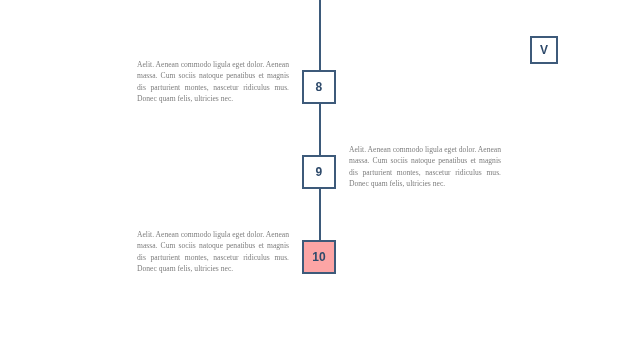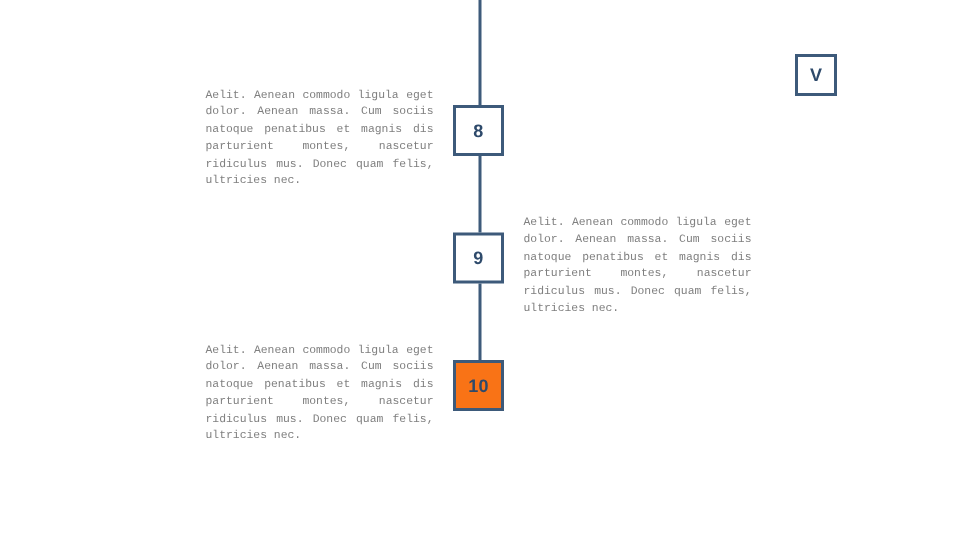--- a/index.html
+++ b/index.html
@@ -45,21 +45,21 @@
     font-size: 12px;
     font-weight: bold;
     color: #2e4a6b;
     line-height: 1;
     letter-spacing: 0.2px;
   }
 
   
   .desc {
     position: absolute;
-    font-family: Liberation Mono, monospace;
+    font-family: Liberation Serif, serif;
     font-size: 7.6px;
     line-height: 11.4px;
     color: #7f7f7f;
     text-align: justify;
     text-justify: inter-word;
   }
   .desc-left  { width: 152px; }
   .desc-right { width: 152px; }
 
   
@@ -92,21 +92,21 @@
   <div class="node" id="node-0" style="left: 302px; top: 70px; border-color: rgb(61, 90, 122); background: rgb(255, 255, 255);">
     <span class="node-label" style="color: rgb(46, 74, 107);">8</span>
   </div>
   <div class="desc desc-left" id="desc-0" style="color: rgb(127, 127, 127); width: 152px; top: 59px; left: 137px;">Aelit. Aenean commodo ligula eget dolor. Aenean massa. Cum sociis natoque penatibus et magnis dis parturient montes, nascetur ridiculus mus. Donec quam felis, ultricies nec.</div>
 
   <div class="node" id="node-1" style="left: 302px; top: 155px; border-color: rgb(61, 90, 122); background: rgb(255, 255, 255);">
     <span class="node-label" style="color: rgb(46, 74, 107);">9</span>
   </div>
   <div class="desc desc-right" id="desc-1" style="color: rgb(127, 127, 127); width: 152px; top: 144px; left: 349px;">Aelit. Aenean commodo ligula eget dolor. Aenean massa. Cum sociis natoque penatibus et magnis dis parturient montes, nascetur ridiculus mus. Donec quam felis, ultricies nec.</div>
 
-  <div class="node" id="node-2" style="left: 302px; top: 240px; border-color: rgb(61, 90, 122); background: #f97316;">
+  <div class="node" id="node-2" style="left: 302px; top: 240px; border-color: rgb(61, 90, 122); background: #fca5a5;">
     <span class="node-label" style="color: rgb(46, 74, 107);">10</span>
   </div>
   <div class="desc desc-left" id="desc-2" style="color: rgb(127, 127, 127); width: 152px; top: 229px; left: 137px;">Aelit. Aenean commodo ligula eget dolor. Aenean massa. Cum sociis natoque penatibus et magnis dis parturient montes, nascetur ridiculus mus. Donec quam felis, ultricies nec.</div>
 
   <div class="corner-box" id="corner-box" style="left: 530px; top: 36px; border-color: rgb(61, 90, 122);">
     <span class="corner-glyph" style="color: rgb(46, 74, 107);">V</span>
   </div>
 
 </div>
 

